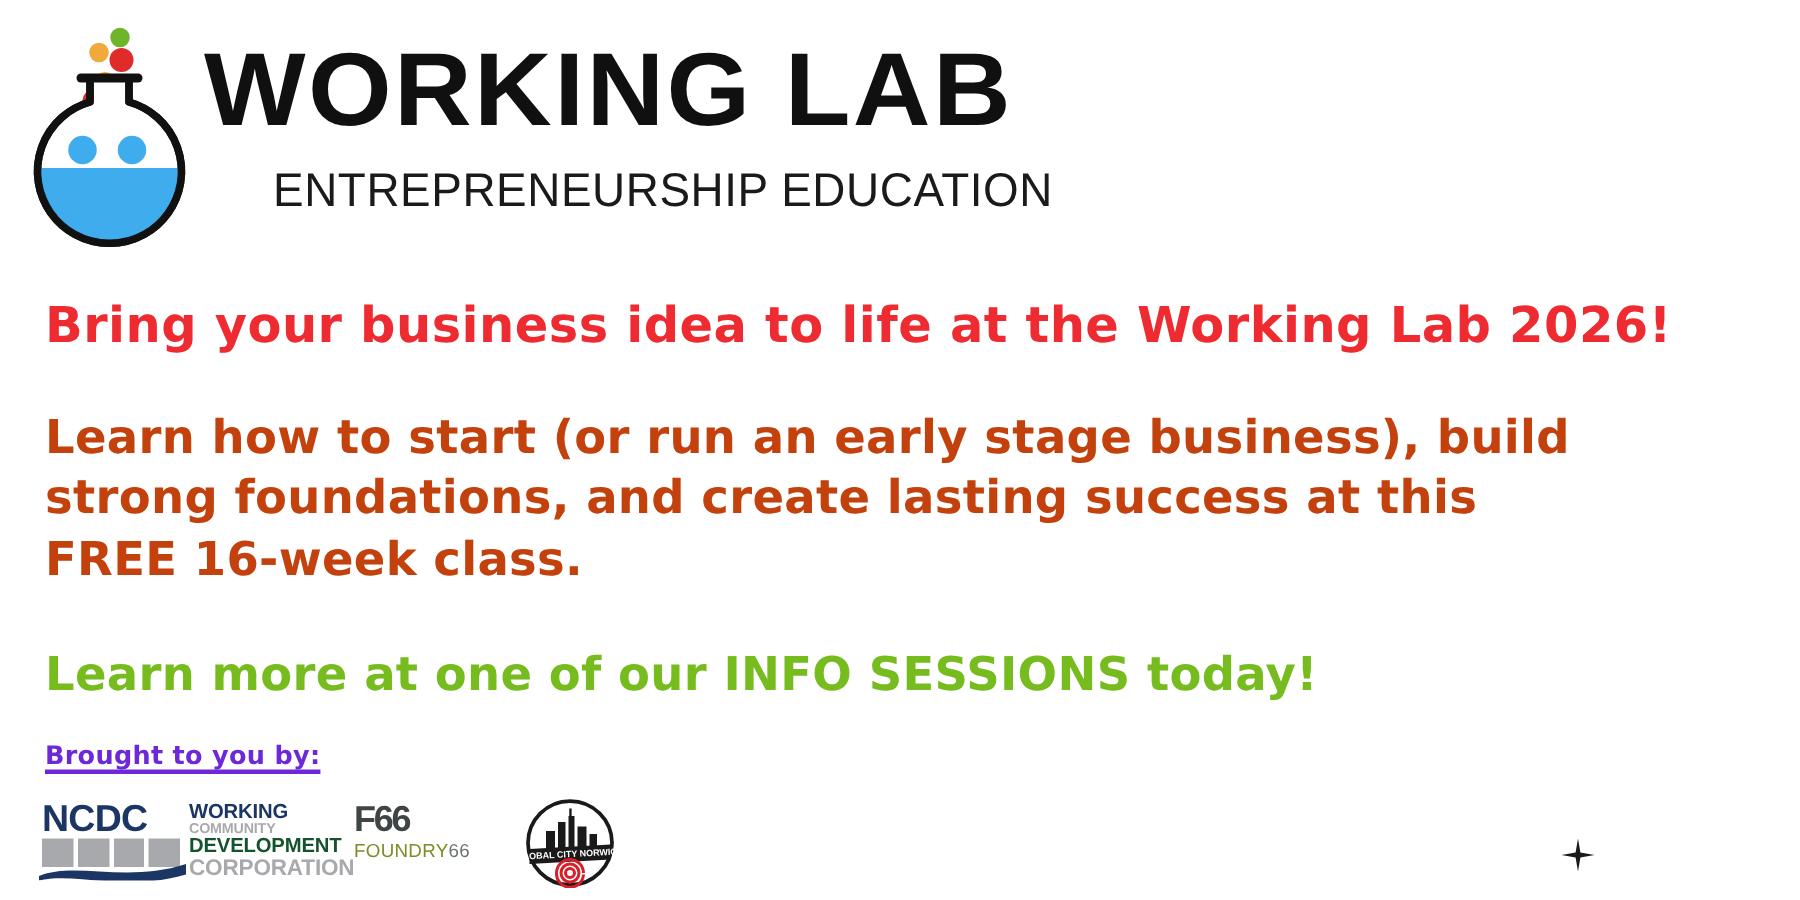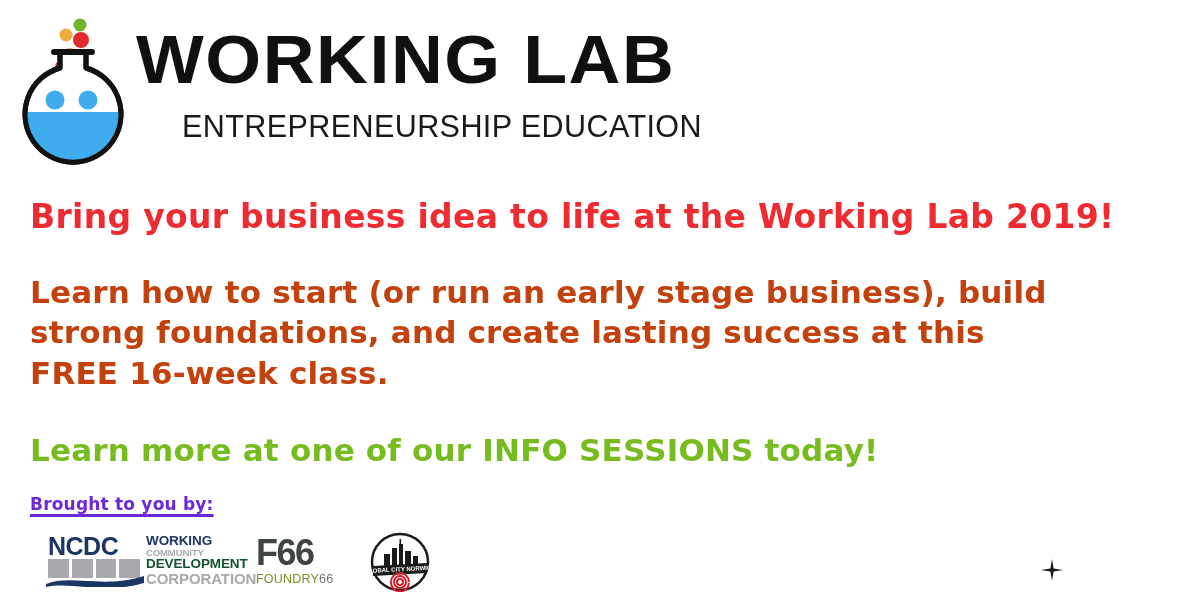--- a/index.html
+++ b/index.html
@@ -130,21 +130,20 @@
   }
 
   
   .sponsors {
     position: absolute;
     left: 24px;
     top: 532px;
     height: 62px;
     display: flex;
     align-items: flex-start;
-    margin-left: 20px;
   }
 
   
   .ncdc {
     position: relative;
     width: 186px;
     height: 58px;
     margin-right: 26px;
   }
   .ncdc-letters {
@@ -201,21 +200,21 @@
   .f66 {
     position: relative;
     width: 86px;
     height: 58px;
     margin-right: 26px;
     padding-top: 3px;
   }
   .f66-mark {
     font-family: "Liberation Sans", sans-serif;
     font-weight: bold;
-    font-size: 36px;
+    font-size: 24px;
     letter-spacing: -1.5px;
     color: #3F4444;
     line-height: 1;
   }
   .f66-sub {
     margin-top: 2px;
     font-family: "Liberation Sans", sans-serif;
     font-weight: normal;
     font-size: 12.5px;
     letter-spacing: 0.2px;
@@ -276,21 +275,21 @@
       </svg>
     </div>
 
     <div class="wordmark">
       <div class="wordmark-main">WORKING LAB</div>
       <div class="wordmark-sub">ENTREPRENEURSHIP EDUCATION</div>
     </div>
 
   </div>
 
-  <div class="headline-red">Bring your business idea to life at the Working Lab 2019!</div>
+  <div class="headline-red">Bring your business idea to life at the Working Lab 2026!</div>
 
   <div class="body-blue">
     <span class="ln">Learn how to start (or run an early stage business), build</span>
     <span class="ln">strong foundations, and create lasting success at this</span>
     <span class="ln">FREE 16-week class.</span>
   </div>
 
   <div class="headline-green">Learn more at one of our INFO SESSIONS today!</div>
 
   <div class="brought-by">Brought to you by:</div>

